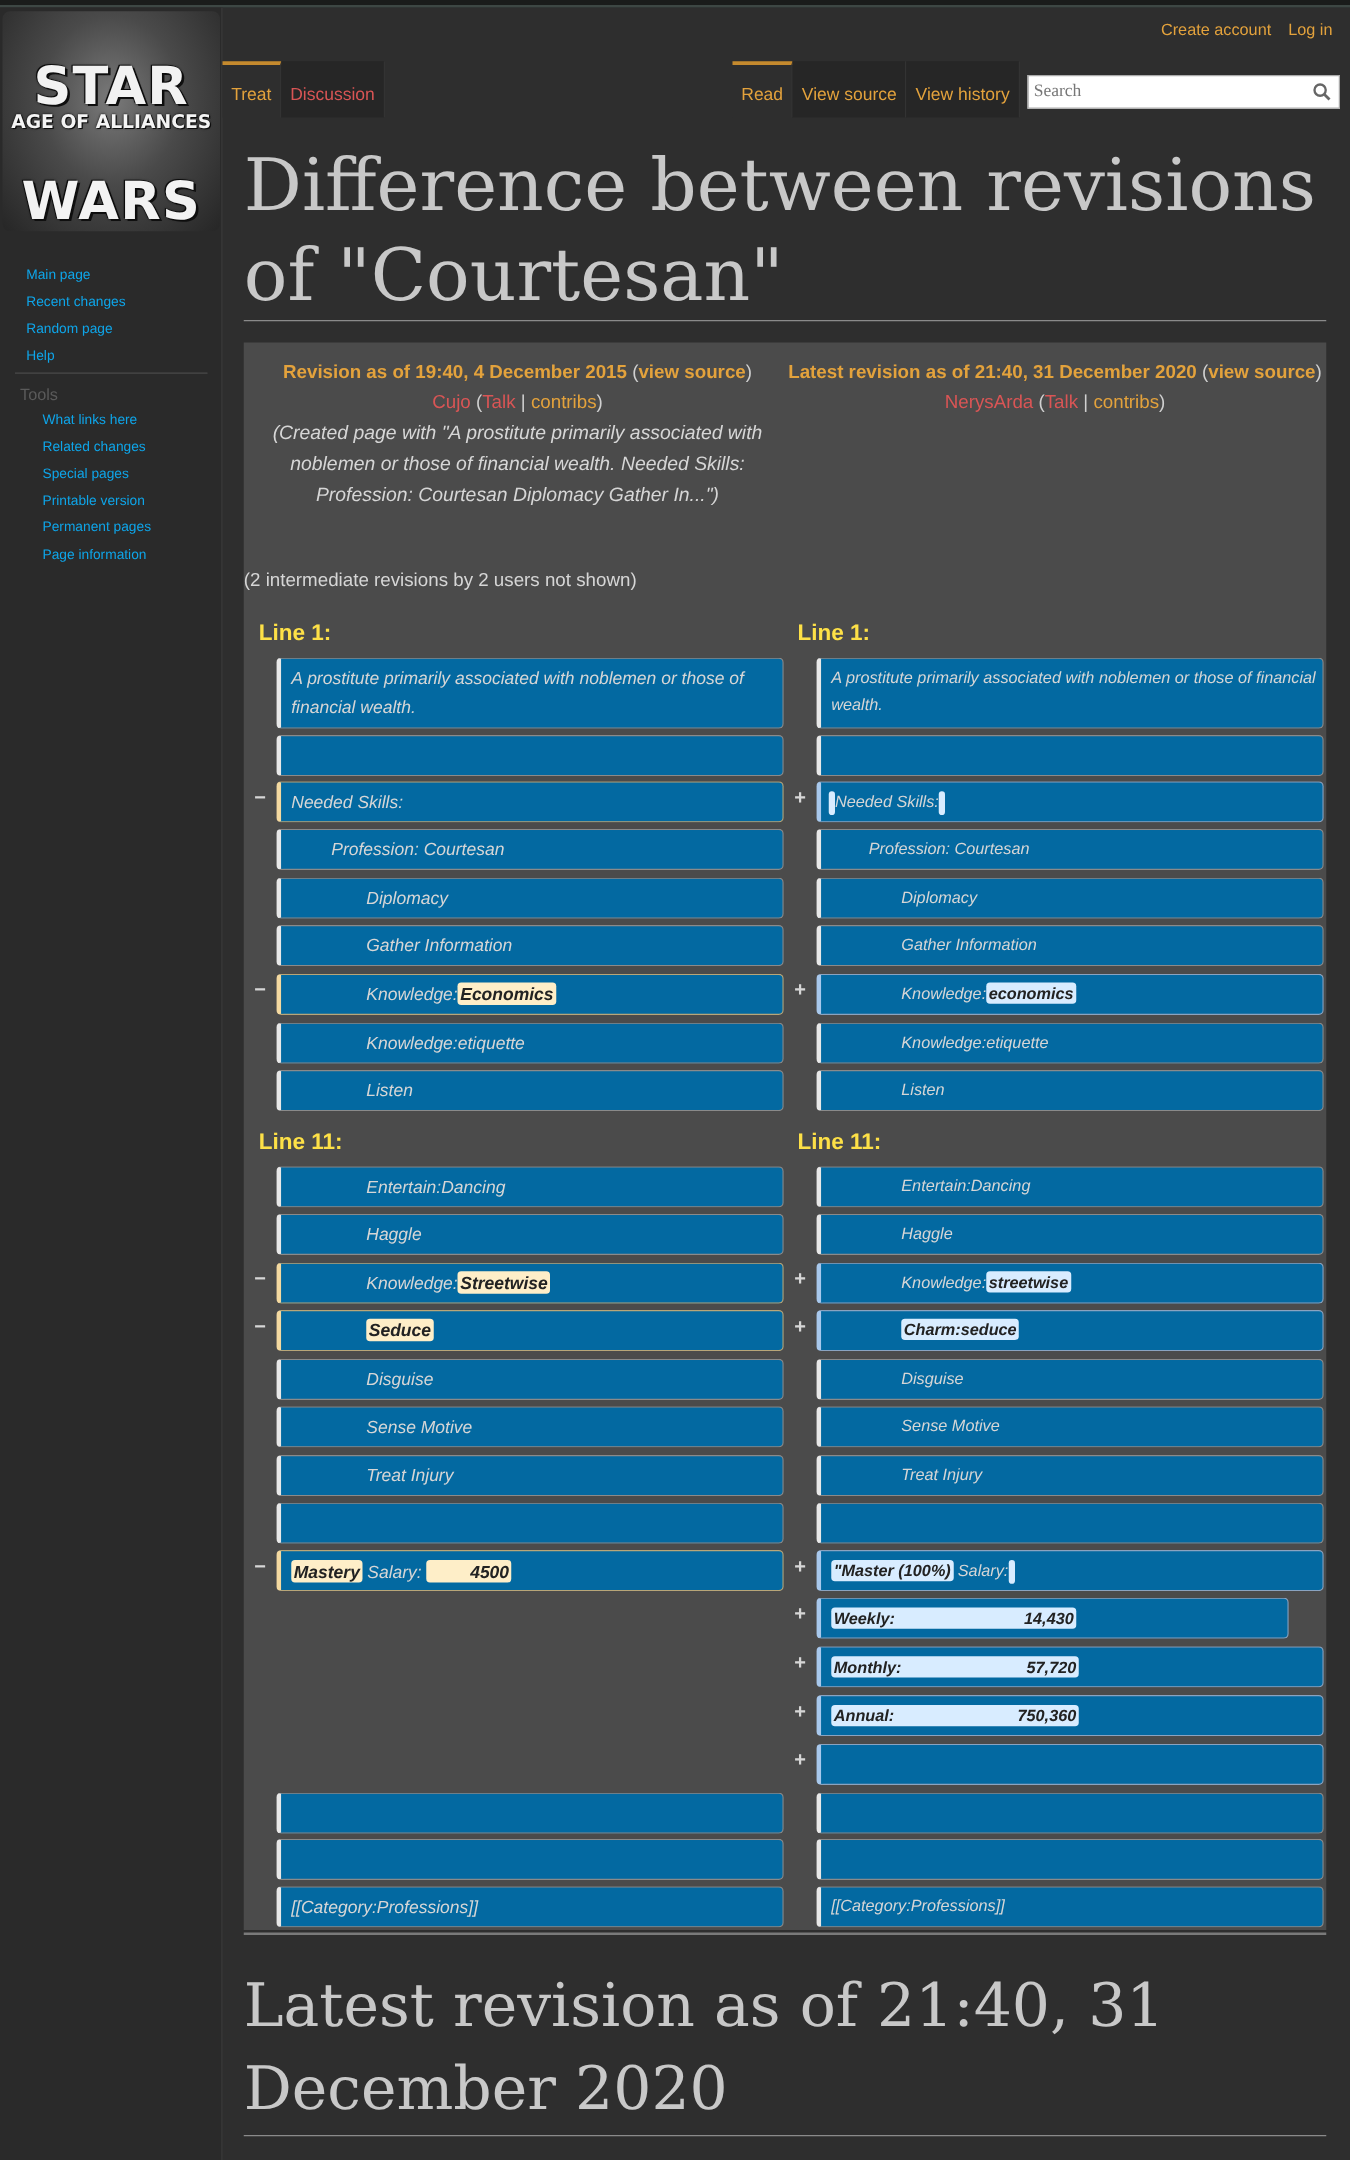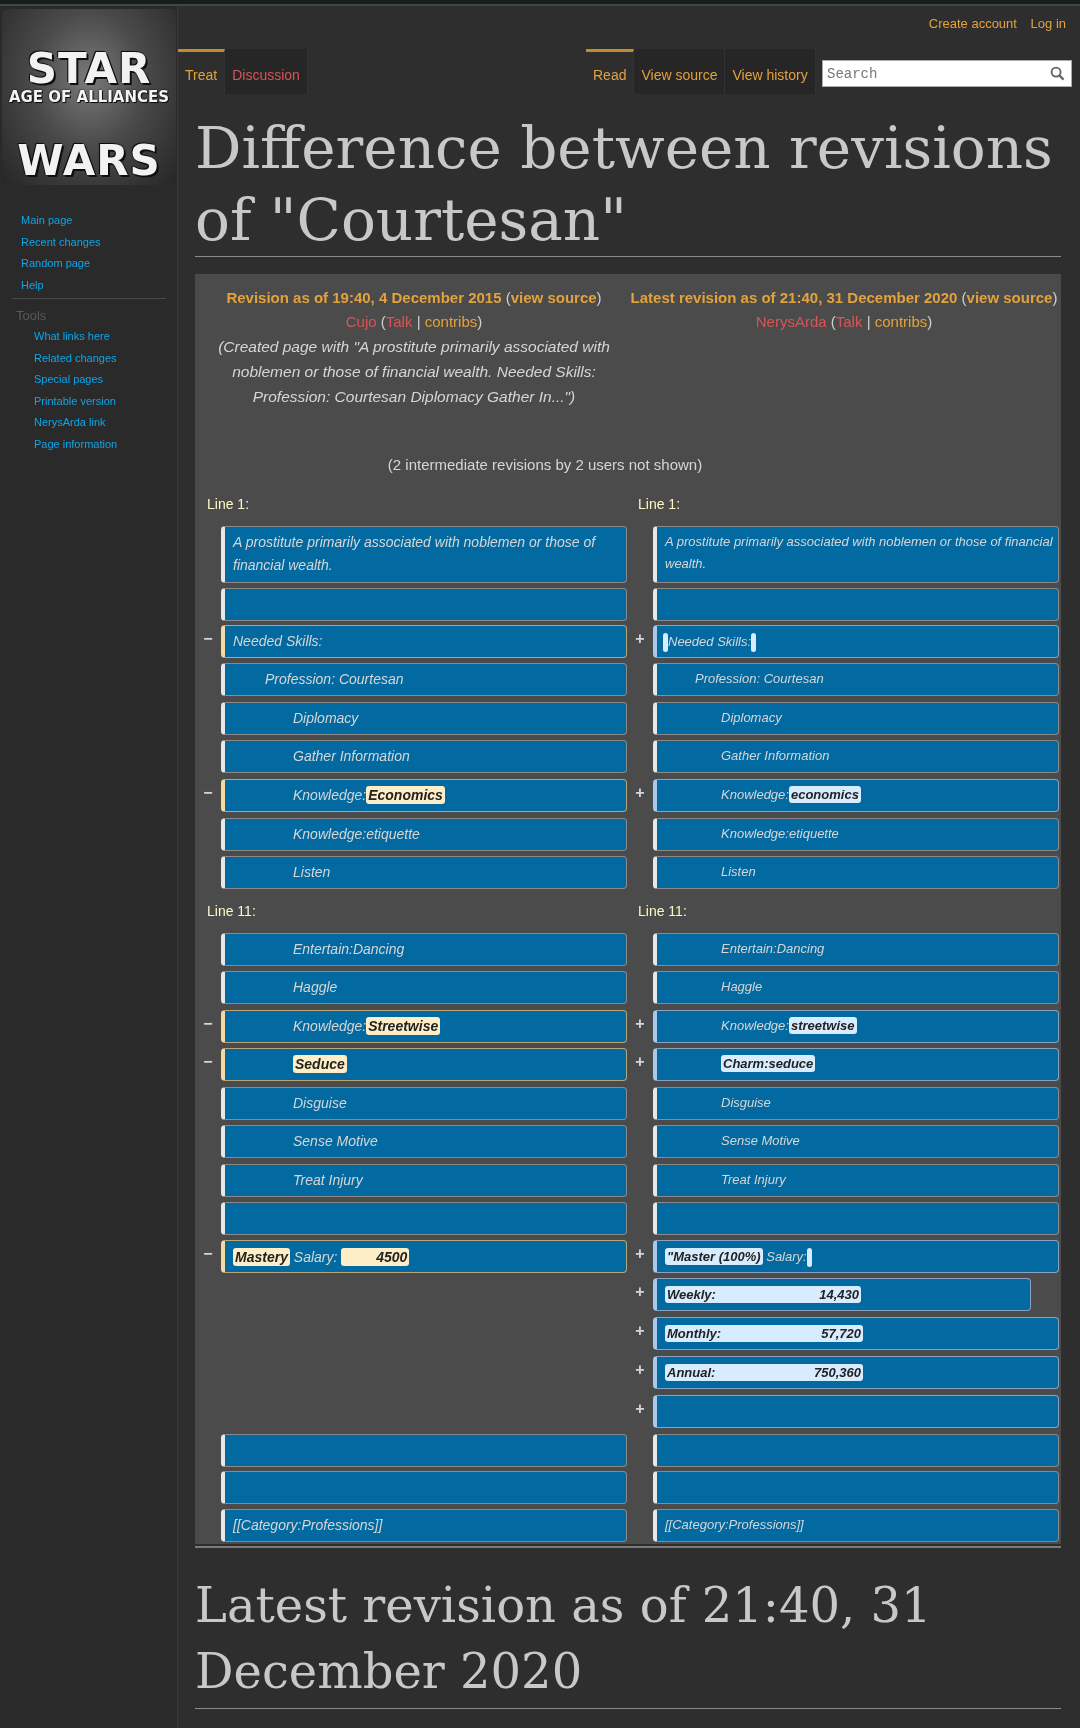--- a/index.html
+++ b/index.html
@@ -38,42 +38,42 @@
 
   .personal { position: absolute; right: 14px; top: 16px; font-size: 13px; }
   .personal a { color: #e3a23c; text-decoration: none; margin-left: 10px; }
 
   .tabs-left { position: absolute; left: 178px; top: 49px; height: 45px; display: flex; }
   .tabs-right { position: absolute; left: 586px; top: 49px; height: 45px; display: flex; }
   .tab { height: 45px; padding: 18px 7px 0 7px; font-size: 14px; background: #262626; border-right: 1px solid #333; color: #e3a23c; }
   .tab.selected { background: #2e2e2e; border-top: 3px solid #c58a2e; padding-top: 15px; }
   .tab.new { color: #d95555; }
   .search { position: absolute; left: 822px; top: 60px; width: 250px; height: 27px; background: #fff; border: 1px solid #aaa; }
-  .search input { border: none; outline: none; width: 210px; height: 25px; padding-left: 4px; font-size: 14px; font-family: Liberation Mono, monospace; color: #333; background: transparent; }
+  .search input { border: none; outline: none; width: 210px; height: 25px; padding-left: 4px; font-size: 14px; font-family: Liberation Serif, serif; color: #333; background: transparent; }
   .search input::placeholder { color: #777; }
   .search .mag { position: absolute; right: 6px; top: 5px; width: 15px; height: 15px; }
 
   .content { position: absolute; left: 179px; top: 94px; width: 901px; }
   h1.first {
     position: absolute; left: 16px; top: 18px; width: 870px;
     font-family: "DejaVu Serif", serif; font-weight: normal; font-size: 58px; line-height: 72px; color: #c8c8c8;
   }
   .h1-rule { position: absolute; left: 16px; top: 162px; width: 866px; height: 1px; background: #8a8a8a; }
 
   .diff { position: absolute; left: 16px; top: 180px; width: 866px; height: 1270px; background: #4b4b4b; }
   .rev-hdr { position: absolute; top: 12px; text-align: center; font-size: 15px; line-height: 24px; }
   .rev-hdr.left { left: 4px; width: 430px; }
   .rev-hdr.right { left: 434px; width: 430px; }
   .rev-title { font-weight: bold; color: #e3a23c; }
   .paren { color: #d0d0d0; }
   .link-o { color: #e3a23c; }
   .link-r { color: #d95555; }
   .summary { font-style: italic; color: #d6d6d6; font-size: 15.5px; line-height: 25px; display: block; }
-  .notice { position: absolute; left: 0; top: 182px; width: 700px; text-align: center; font-size: 15px; color: #d6d6d6; }
-  .lineno { position: absolute; font-weight: normal; font-size: 14px; color: #fef9c3; }
+  .notice { position: absolute; left: 0; top: 182px; width: 700px; font-size: 15px; color: #d6d6d6; }
+  .lineno { position: absolute; font-weight: bold; font-size: 18px; color: #fde047; }
   .marker { position: absolute; width: 14px; text-align: center; font-weight: bold; font-size: 16px; color: #d6d6d6; }
 
   .cell {
     position: absolute; height: 33px;
     border: 1px solid #8a8a8a; border-left: 4px solid #e8e8e8;
     border-radius: 4px; background: #0369a1;
     font-size: 14px; color: #d6d6d6; padding: 7px 0 0 8px; white-space: nowrap; font-style: italic;
   }
   .cell.tall { height: 57px; white-space: normal; line-height: 23px; padding-top: 4px; }
   .cell.del { border-color: #b8a678; border-left-color: #f4d9a0; }
@@ -113,21 +113,21 @@
     <a>Random page</a>
     <a>Help</a>
   </div>
   <div class="nav-sep"></div>
   <div class="tools-head">Tools</div>
   <div class="tools">
     <a>What links here</a>
     <a>Related changes</a>
     <a>Special pages</a>
     <a>Printable version</a>
-    <a>NerysArda link</a>
+    <a>Permanent pages</a>
     <a>Page information</a>
   </div>
 </div>
 
 <div class="personal">
   <a>Create account</a>
   <a>Log in</a>
 </div>
 
 <div class="tabs-left">

